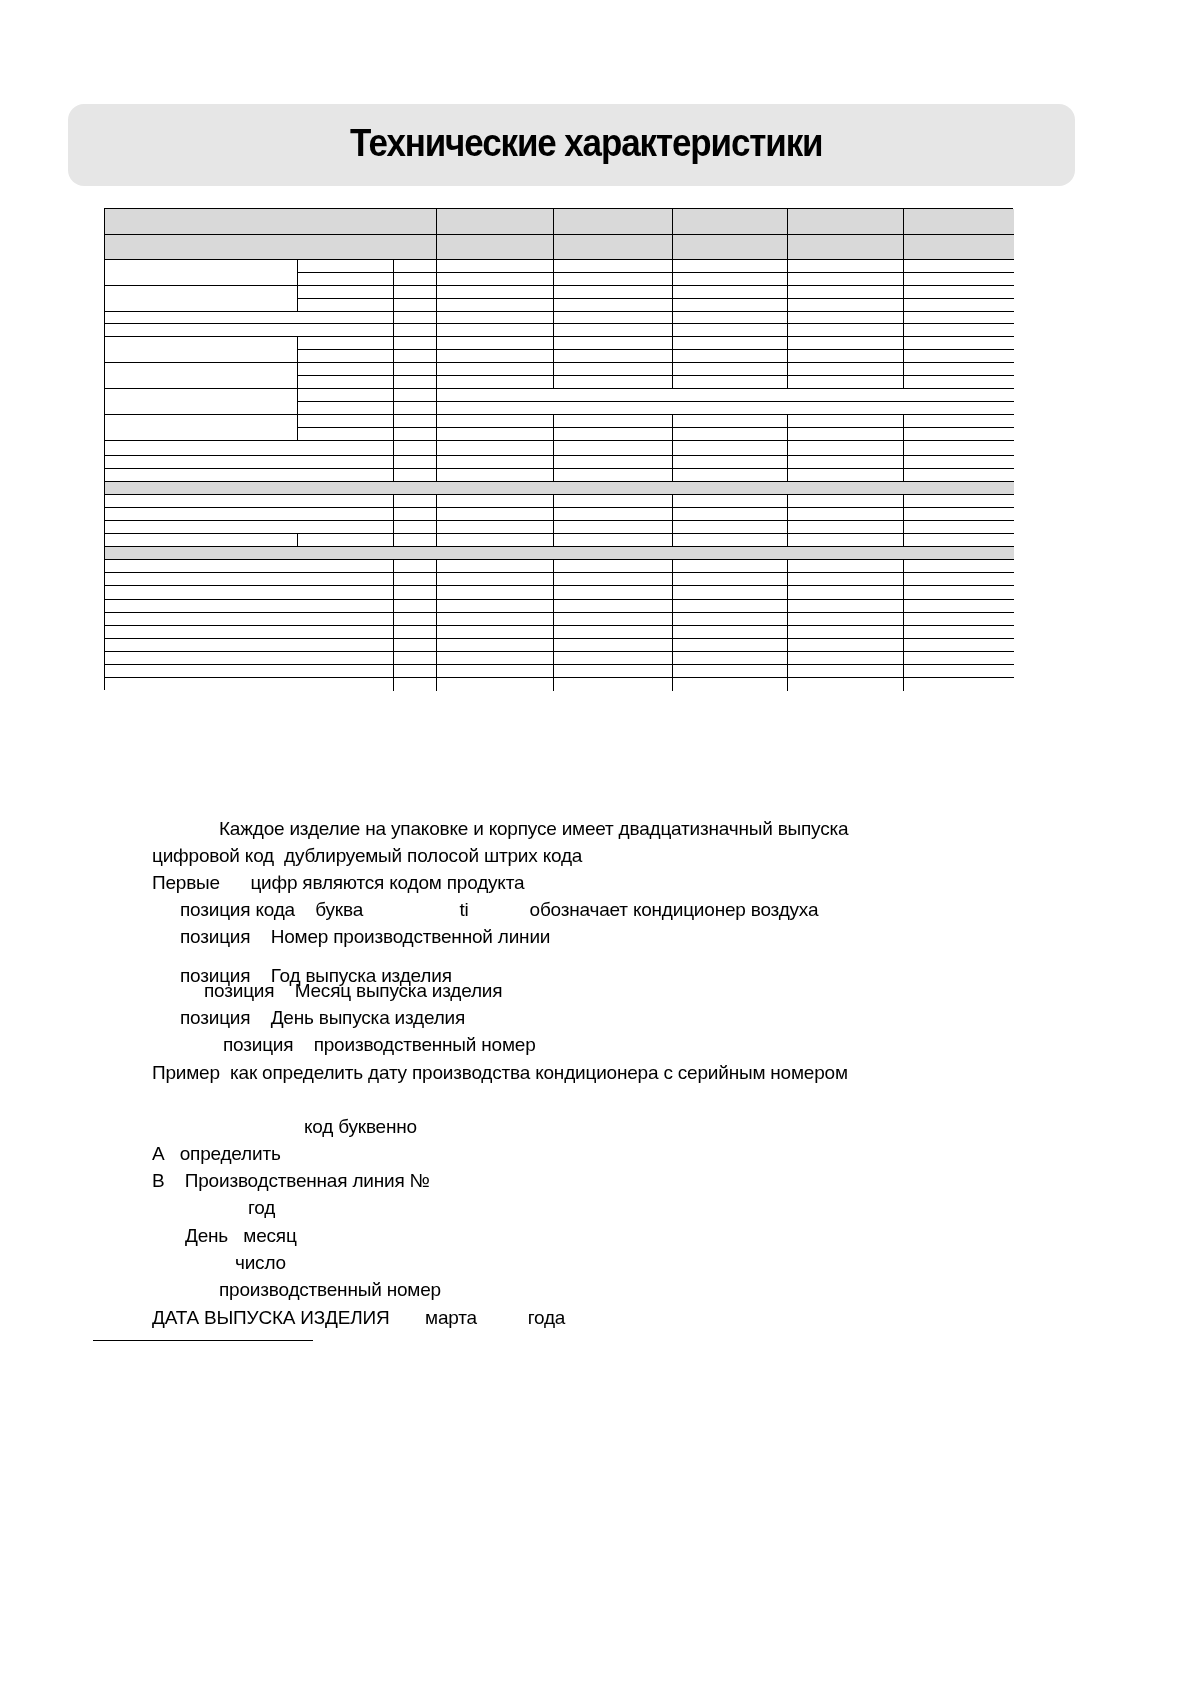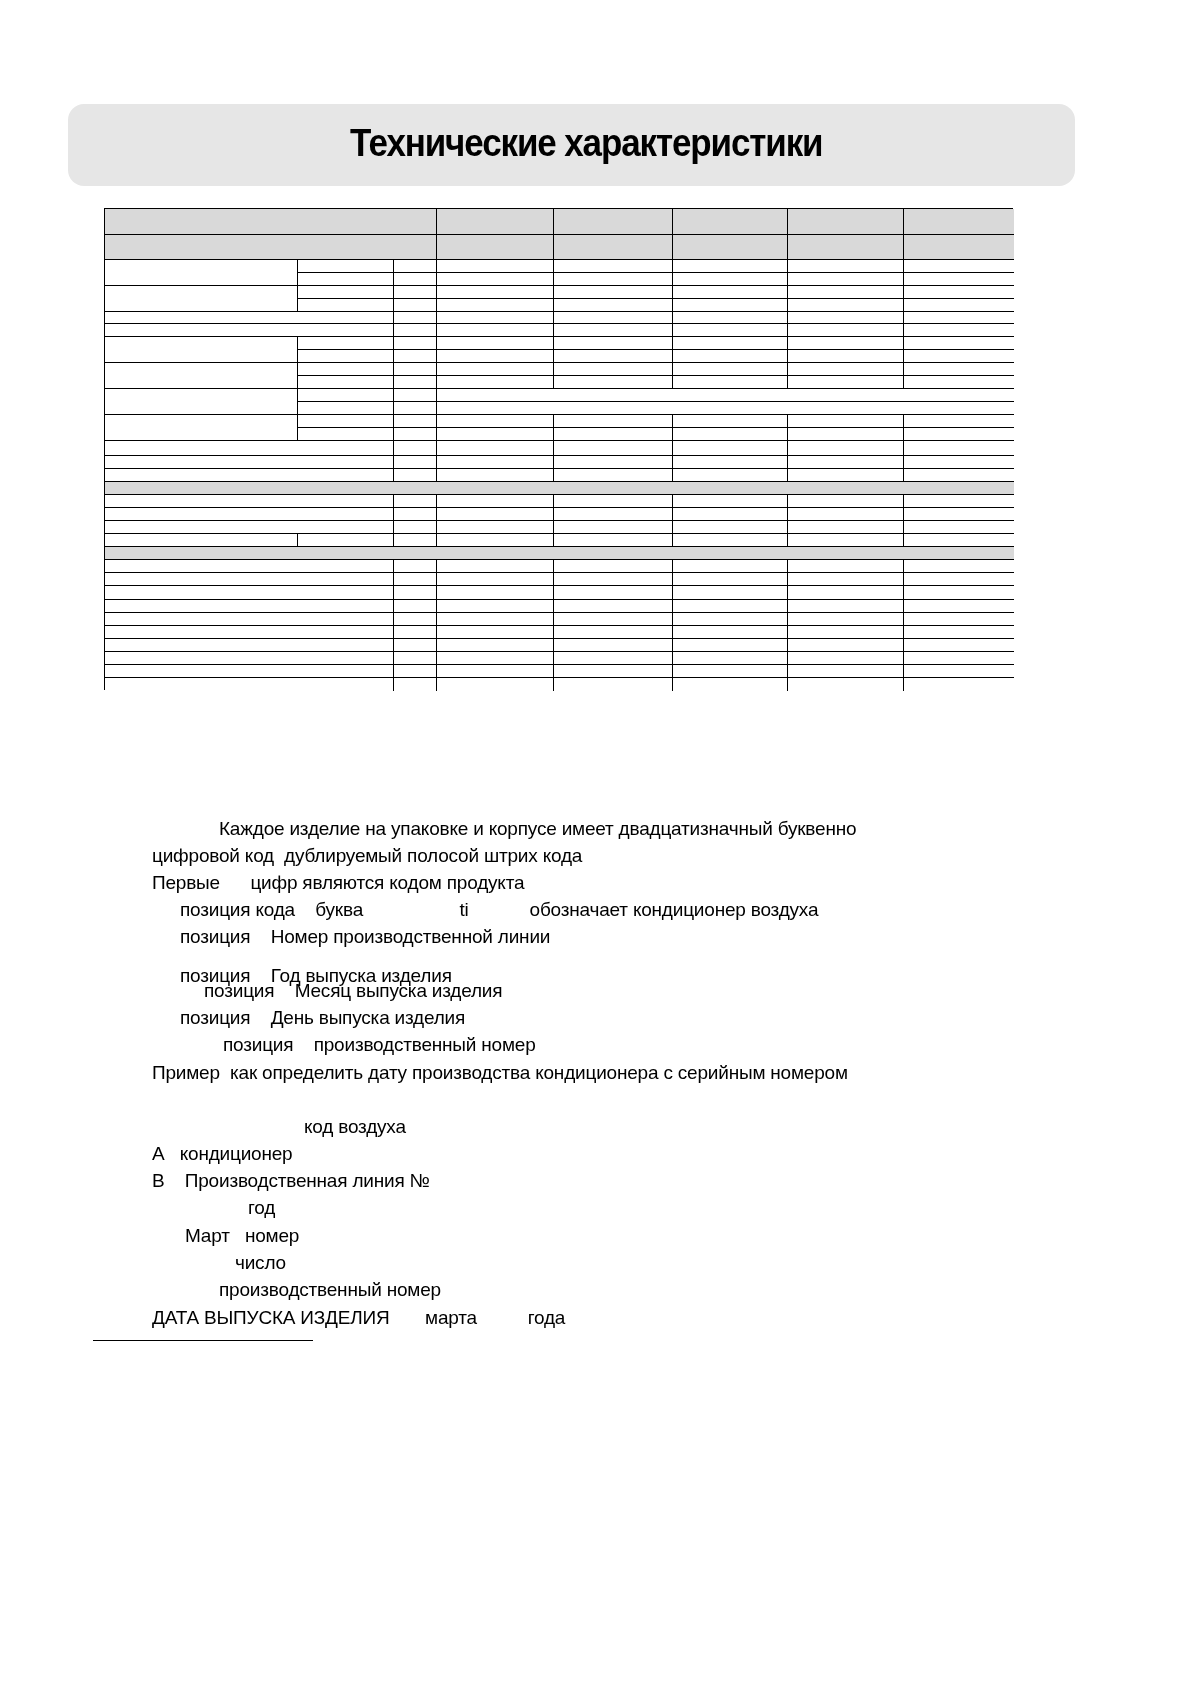--- a/index.html
+++ b/index.html
@@ -252,33 +252,33 @@
     <div class="cell" style="left: 0px; top: 469px; width: 289px; height: 13px; border-bottom: none;"></div>
     <div class="cell" style="left: 289px; top: 469px; width: 43px; height: 13px; border-bottom: none;"></div>
     <div class="cell" style="left: 332px; top: 469px; width: 117px; height: 13px; border-bottom: none;"></div>
     <div class="cell" style="left: 449px; top: 469px; width: 119px; height: 13px; border-bottom: none;"></div>
     <div class="cell" style="left: 568px; top: 469px; width: 115px; height: 13px; border-bottom: none;"></div>
     <div class="cell" style="left: 683px; top: 469px; width: 116px; height: 13px; border-bottom: none;"></div>
     <div class="cell" style="left: 799px; top: 469px; width: 110px; height: 13px; border-right: none; border-bottom: none;"></div>
   </div>
 
 <div id="body-text">
-    <div class="text" style="left: 219px; top: 819px;">Каждое изделие на упаковке и корпусе имеет двадцатизначный буквенно</div>
+    <div class="text" style="left: 219px; top: 819px;">Каждое изделие на упаковке и корпусе имеет двадцатизначный выпуска</div>
     <div class="text" style="left: 152px; top: 846px;">цифровой код  дублируемый полосой штрих кода</div>
     <div class="text" style="left: 152px; top: 873px;">Первые      цифр являются кодом продукта</div>
     <div class="text" style="left: 180px; top: 900px;">позиция кода    буква                   ti            обозначает кондиционер воздуха</div>
     <div class="text" style="left: 180px; top: 927px; text-align: right;">позиция    Номер производственной линии</div>
     <div class="text" style="left: 180px; top: 966px; text-align: center;">позиция    Год выпуска изделия</div>
     <div class="text" style="left: 180px; top: 981px; margin-left: 24px;">позиция    Месяц выпуска изделия</div>
     <div class="text" style="left: 180px; top: 1008px;">позиция    День выпуска изделия</div>
     <div class="text" style="left: 223px; top: 1035px;">позиция    производственный номер</div>
     <div class="text" style="left: 152px; top: 1063px;">Пример  как определить дату производства кондиционера с серийным номером</div>
-    <div class="text" style="left: 304px; top: 1117px;">код воздуха</div>
-    <div class="text" style="left: 152px; top: 1144px;">А   кондиционер</div>
+    <div class="text" style="left: 304px; top: 1117px;">код буквенно</div>
+    <div class="text" style="left: 152px; top: 1144px;">А   определить</div>
     <div class="text" style="left: 152px; top: 1171px;">В    Производственная линия №</div>
     <div class="text" style="left: 248px; top: 1198px;">год</div>
-    <div class="text" style="left: 185px; top: 1226px;">Март   номер</div>
+    <div class="text" style="left: 185px; top: 1226px;">День   месяц</div>
     <div class="text" style="left: 235px; top: 1253px;">число</div>
     <div class="text" style="left: 219px; top: 1280px;">производственный номер</div>
     <div class="text" style="left: 152px; top: 1308px;">ДАТА ВЫПУСКА ИЗДЕЛИЯ       марта          года</div>
   </div>
 
 <div class="footnote-rule"></div>
 
 </body></html>

